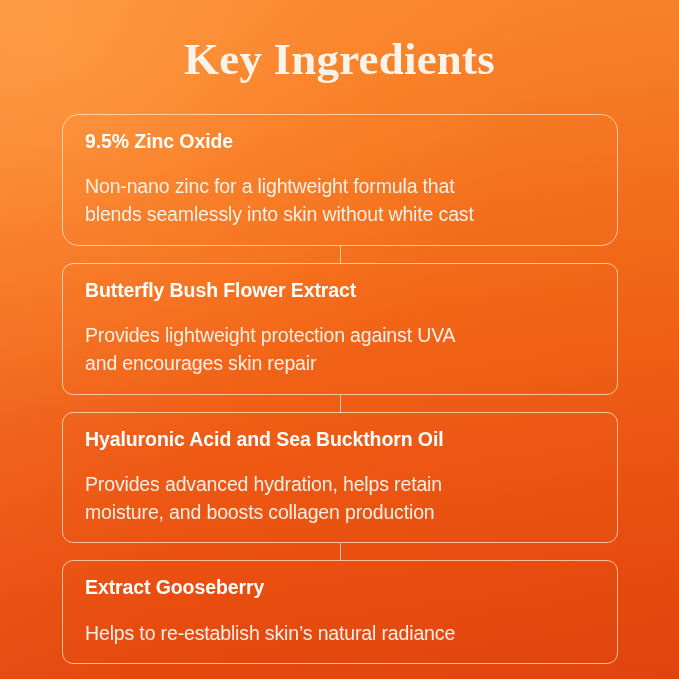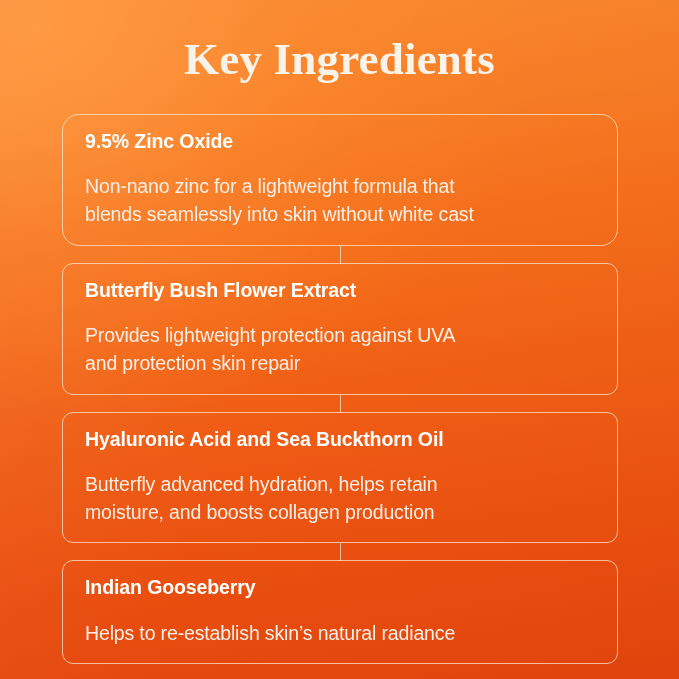--- a/index.html
+++ b/index.html
@@ -126,33 +126,33 @@
       <div class="card-body">
         <span class="ln">Non-nano zinc for a lightweight formula that</span>
         <span class="ln">blends seamlessly into skin without white cast</span>
       </div>
     </div>
 
     <div class="card">
       <div class="card-title">Butterfly Bush Flower Extract</div>
       <div class="card-body">
         <span class="ln">Provides lightweight protection against UVA</span>
-        <span class="ln">and protection skin repair</span>
+        <span class="ln">and encourages skin repair</span>
       </div>
     </div>
 
     <div class="card">
       <div class="card-title">Hyaluronic Acid and Sea Buckthorn Oil</div>
       <div class="card-body">
-        <span class="ln">Butterfly advanced hydration, helps retain</span>
+        <span class="ln">Provides advanced hydration, helps retain</span>
         <span class="ln">moisture, and boosts collagen production</span>
       </div>
     </div>
 
     <div class="card">
-      <div class="card-title">Indian Gooseberry</div>
+      <div class="card-title">Extract Gooseberry</div>
       <div class="card-body">
         <span class="ln">Helps to re-establish skin’s natural radiance</span>
       </div>
     </div>
 
   </div>
 </div>
 
 </body></html>

